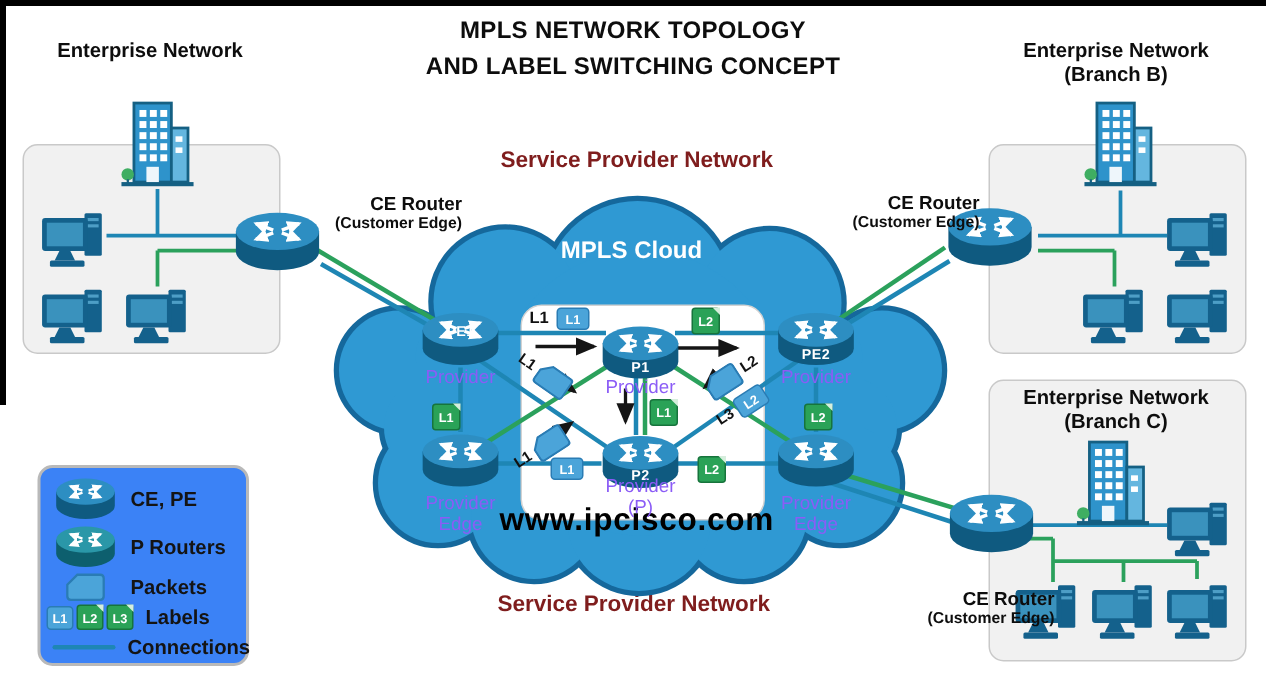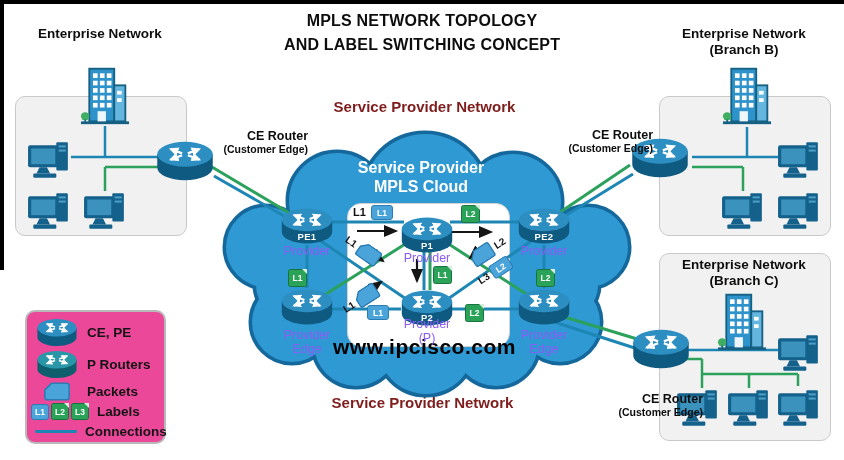--- a/index.html
+++ b/index.html
@@ -21,21 +21,21 @@
   .rname{position:absolute;width:56px;text-align:center;color:#fff;font-weight:700;font-size:9.5px;letter-spacing:.3px;}
   .chip{position:absolute;display:flex;align-items:center;justify-content:center;color:#fff;font-weight:700;font-size:8.5px;}
   .chip-doc{width:17px;height:16px;background:#2aa257;border:1px solid #17743c;border-radius:2.5px;}
   .chip-doc::after{content:"";position:absolute;top:-1px;right:-1px;border-top:5px solid #d6eedd;border-left:5px solid transparent;}
   .chip-blue{width:20px;height:13px;background:#4ba4d9;border:1px solid #2a7cb4;border-radius:3px;}
   .inl{position:relative;flex:none;}
   .diag{position:absolute;display:flex;align-items:center;gap:3px;font-weight:700;font-size:10px;color:#111;}
   .watermark{position:absolute;left:312px;top:335px;width:225px;text-align:center;
              font-size:21px;font-weight:800;color:#000000;letter-spacing:.5px;}
   .edge{position:absolute;background:#000;}
-  .legend{position:absolute;left:25px;top:310px;width:137px;height:130px;background:#ec4899;
+  .legend{position:absolute;left:25px;top:310px;width:137px;height:130px;background:#3b82f6;
           border:2px solid #b9b9b9;border-radius:10px;}
   .lg-row{position:absolute;display:flex;align-items:center;gap:8px;}
   .lg-txt{font-size:13.5px;font-weight:600;color:#141414;white-space:nowrap;}
   .lg-line{width:42px;height:3.5px;background:#1e86b4;border-radius:2px;}
   svg{display:block;}
 </style>
 </head>
 <body>
 
 <svg width="0" height="0" style="position:absolute" aria-hidden="true">
@@ -211,21 +211,20 @@
       <line x1="357" y1="231" x2="396" y2="231" marker-end="url(#bh)"></line>
       <line x1="452" y1="232" x2="491" y2="232" marker-end="url(#bh)"></line>
       <line x1="371" y1="252" x2="383" y2="261" marker-end="url(#bh)"></line>
       <line x1="367" y1="292" x2="381" y2="282" marker-end="url(#bh)"></line>
       <line x1="484" y1="246" x2="470" y2="258" marker-end="url(#bh)"></line>
       <line x1="417" y1="259" x2="417" y2="281" marker-end="url(#bh)"></line>
     </g>
   </svg>
 
   <div class="cloud-lbl" style="left:321px;top:158px">
-    <div>Service Provider</div>
     <div>MPLS Cloud</div>
   </div>
   <div class="watermark">www.ipcisco.com</div>
 
   <svg class="abs" style="left:80px;top:65px" width="50" height="61">
       <use href="#sym-bldg"></use>
     </svg>
   <svg class="abs" style="left:722px;top:65px" width="50" height="61">
       <use href="#sym-bldg"></use>
     </svg>
@@ -288,21 +287,21 @@
   <svg class="abs" style="left:399px;top:288px" width="56" height="40">
       <use href="#sym-router"></use>
     </svg>
   <svg class="abs" style="left:279px;top:287px" width="56" height="40">
       <use href="#sym-router"></use>
     </svg>
   <svg class="abs" style="left:516px;top:287px" width="56" height="40">
       <use href="#sym-router"></use>
     </svg>
 
-  <div class="rname" style="left:279px;top:231px">PE1</div>
+  <div class="rname" style="left:279px;top:216px">PE1</div>
   <div class="rname" style="left:516px;top:231px">PE2</div>
   <div class="rname" style="left:399px;top:240px">P1</div>
   <div class="rname" style="left:399px;top:312px">P2</div>
 
   <div class="plbl" style="left:277px;top:244px;width:60px">Provider</div>
   <div class="plbl" style="left:514px;top:244px;width:60px">Provider</div>
   <div class="plbl" style="left:396px;top:251px;width:62px">Provider</div>
   <div class="plbl" style="left:396px;top:317px;width:62px">
     <div>Provider</div>
     <div>(P)</div>

